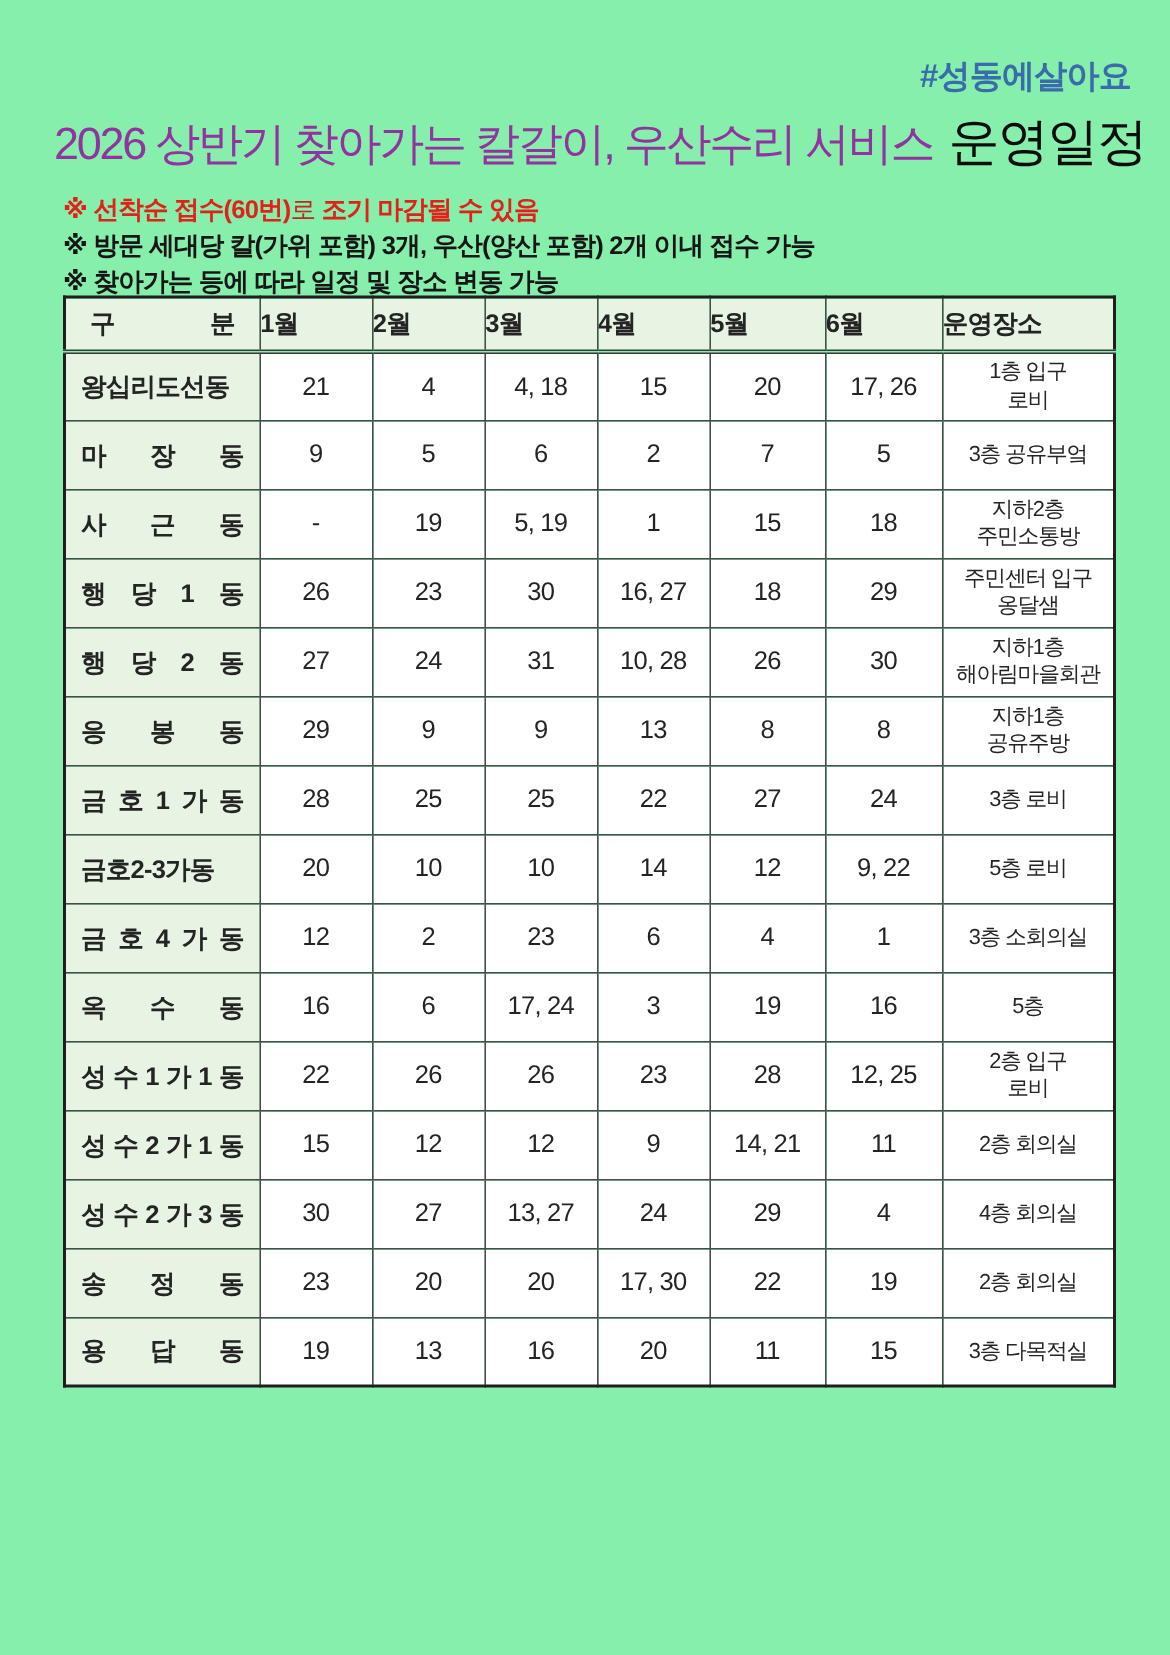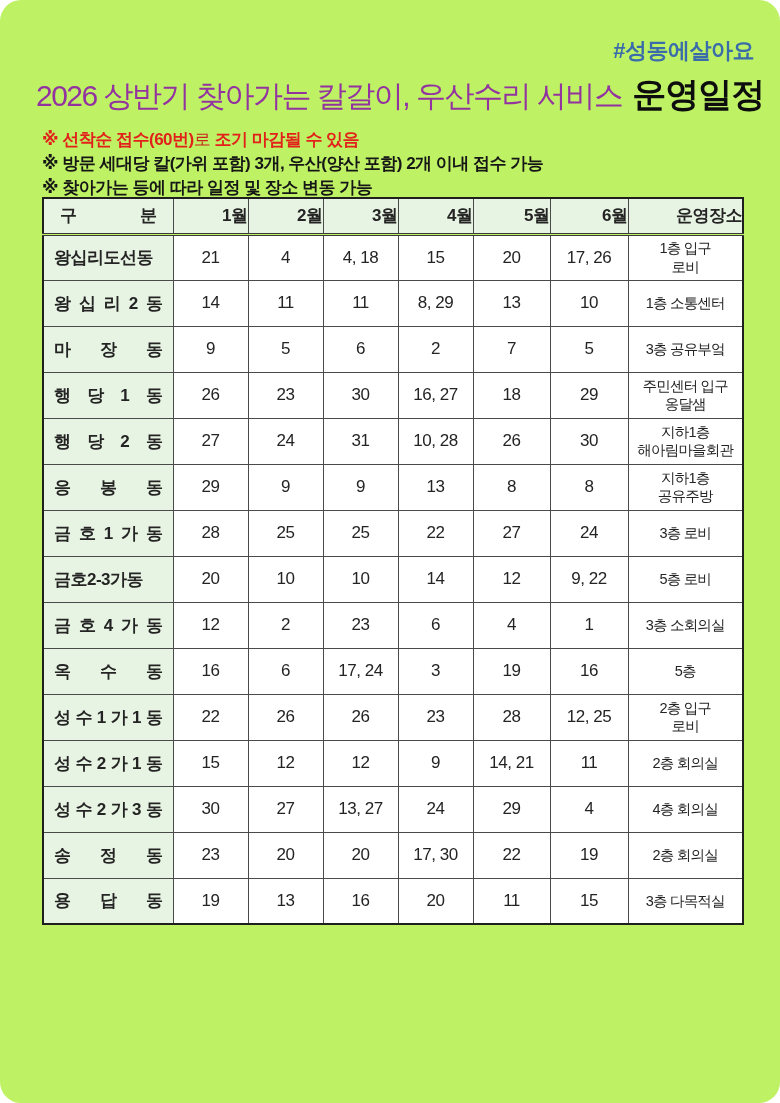--- a/index.html
+++ b/index.html
@@ -1,50 +1,49 @@
 <!DOCTYPE html>
 <html><head>
 <meta charset="utf-8">
 <style>
   * { margin:0; padding:0; box-sizing:border-box; }
   html,body { background:#ffffff; }
   body { font-family:"Liberation Sans","DejaVu Sans",sans-serif; }
   .page {
-    position:relative; width:780px; height:1103px; background:#bef264;
+    position:relative; width:780px; height:1103px; background:#86efac;
     overflow:hidden;
-    border-radius:21px;
   }
   .hashtag {
     position:absolute; top:36px; right:26px;
     font-size:22px; font-weight:800; color:#3a6cab; letter-spacing:-0.5px;
   }
   .title-row {
     position:absolute; top:72px; left:36px; width:720px;
     display:flex; align-items:baseline; gap:10px; white-space:nowrap;
   }
   .title-main { font-size:30px; font-weight:400; color:#9333a0; letter-spacing:-1.5px; }
-  .title-suffix { font-size:34px; font-weight:700; color:#0d0d0d; letter-spacing:-1px; }
+  .title-suffix { font-size:34px; font-weight:400; color:#0d0d0d; letter-spacing:-1px; }
   .notes {
     position:absolute; top:128px; left:42px; width:700px;
     font-size:17px; line-height:24px; color:#161616; letter-spacing:-0.5px;
   }
   .note { font-weight:700; }
   .note-red { color:#e2211a; }
   .note-red .plain { font-weight:400; color:#c8231c; }
   table.schedule {
     position:absolute; top:197px; left:42px; width:700px;
     border-collapse:collapse; table-layout:fixed;
     border:2px solid #1f1f1f;
   }
   .schedule th, .schedule td {
     border:1px solid #4a4a4a; color:#242424; overflow:hidden;
   }
   .schedule th {
     height:36px; background:#e8f4e3; font-size:17px; font-weight:700;
-    text-align:right; letter-spacing:-0.5px;
+    text-align:left; letter-spacing:-0.5px;
   }
   .schedule th.gubun { text-align:justify; text-align-last:justify; padding:4px 16px; }
   .schedule th { border-bottom:3px double #3a3a3a; }
   .schedule td { height:46px; background:#ffffff; }
   .schedule td.name {
     background:#e8f4e3; font-weight:700; font-size:17px;
     text-align:justify; text-align-last:justify; padding:0 10px;
     letter-spacing:-0.5px;
   }
   .schedule td.m { text-align:center; font-size:17px; letter-spacing:-0.5px; }
@@ -100,38 +99,39 @@
         <td class="m">21</td>
         <td class="m">4</td>
         <td class="m">4, 18</td>
         <td class="m">15</td>
         <td class="m">20</td>
         <td class="m">17, 26</td>
         <td class="loc">1층 입구
 로비</td>
       </tr>
       <tr>
-        <td class="name">왕 십 리 2 동</td>
-        <td class="m">14</td>
-        <td class="m">11</td>
-        <td class="m">11</td>
-        <td class="m">8, 29</td>
-        <td class="m">13</td>
-        <td class="m">10</td>
-        <td class="loc">1층 소통센터</td>
-      </tr>
-      <tr>
         <td class="name">마 장 동</td>
         <td class="m">9</td>
         <td class="m">5</td>
         <td class="m">6</td>
         <td class="m">2</td>
         <td class="m">7</td>
         <td class="m">5</td>
         <td class="loc">3층 공유부엌</td>
+      </tr>
+      <tr>
+        <td class="name">사 근 동</td>
+        <td class="m">-</td>
+        <td class="m">19</td>
+        <td class="m">5, 19</td>
+        <td class="m">1</td>
+        <td class="m">15</td>
+        <td class="m">18</td>
+        <td class="loc">지하2층
+주민소통방</td>
       </tr>
       <tr>
         <td class="name">행 당 1 동</td>
         <td class="m">26</td>
         <td class="m">23</td>
         <td class="m">30</td>
         <td class="m">16, 27</td>
         <td class="m">18</td>
         <td class="m">29</td>
         <td class="loc">주민센터 입구

